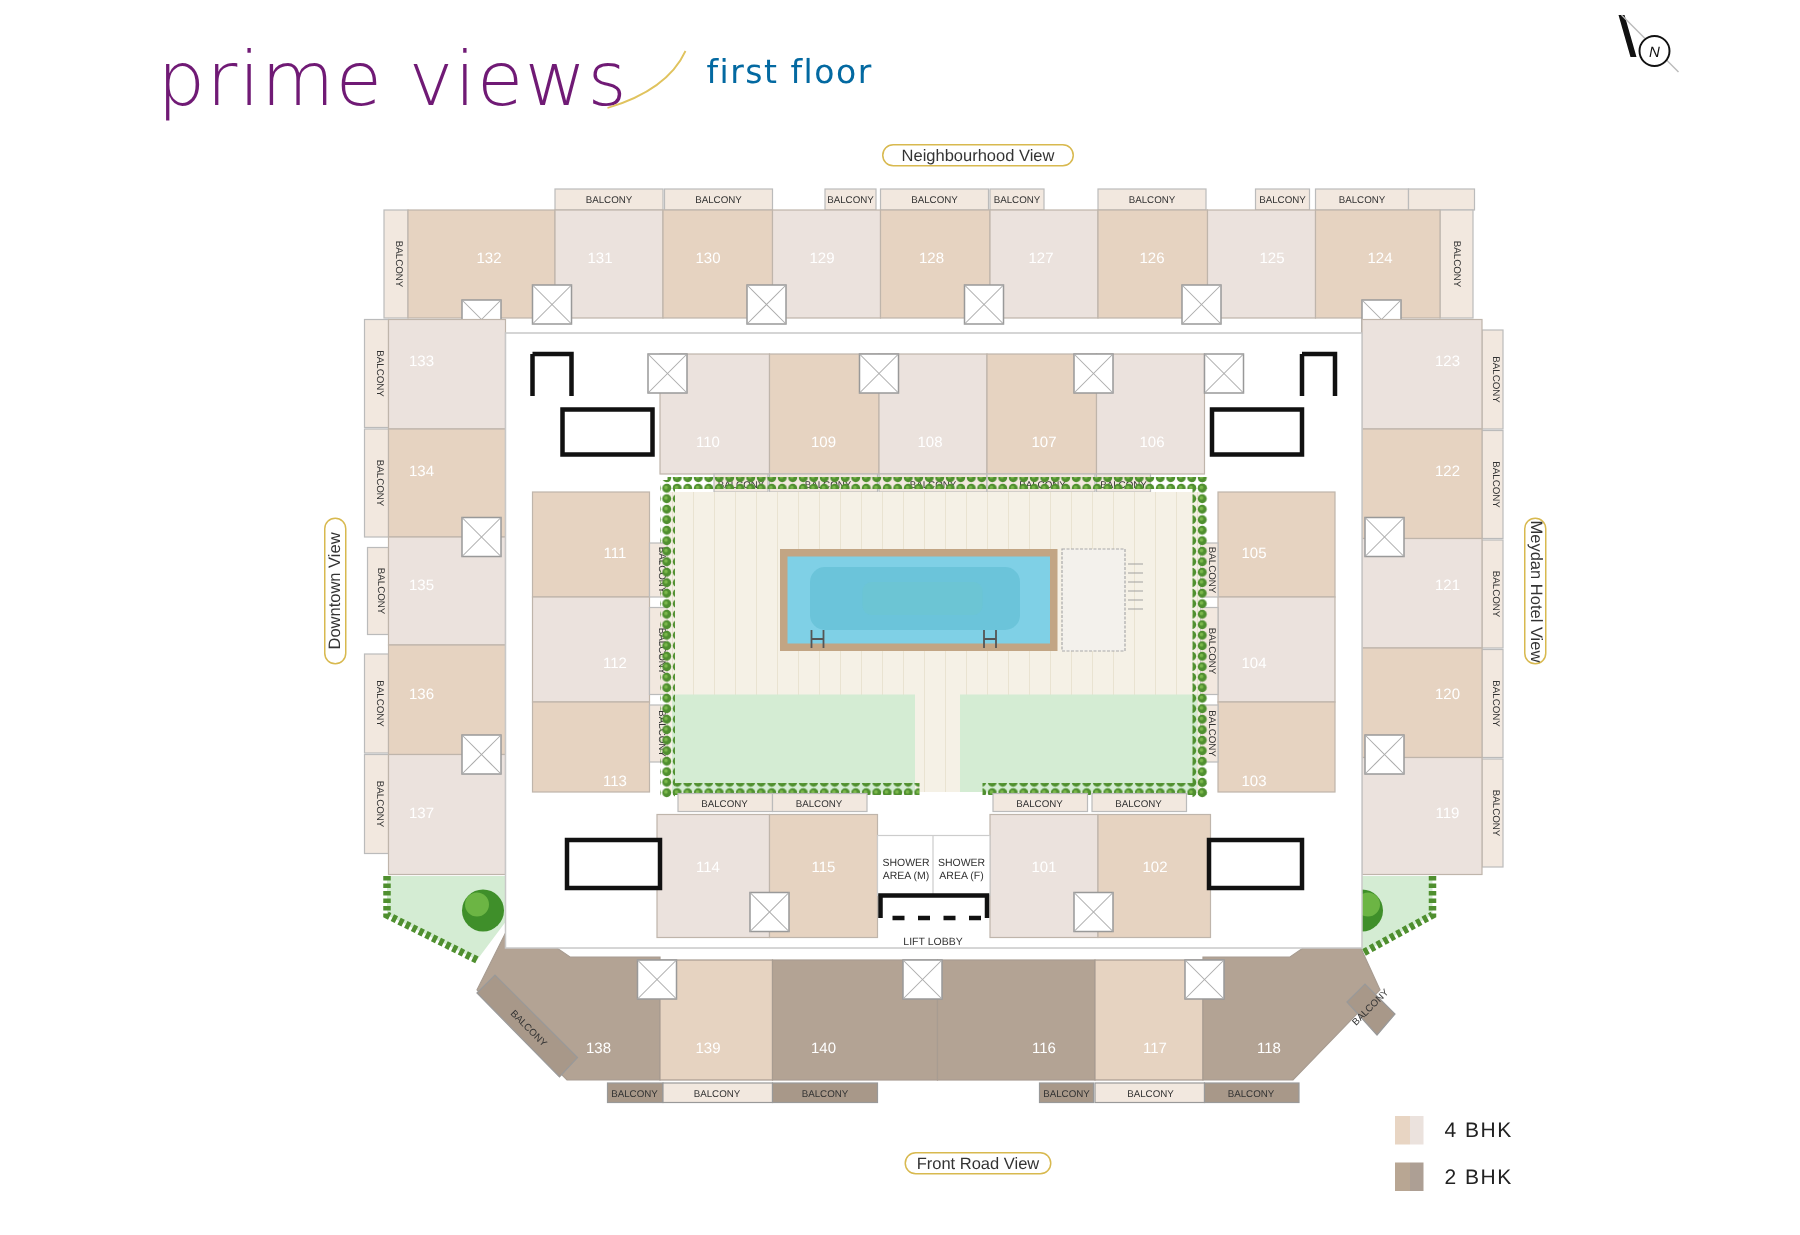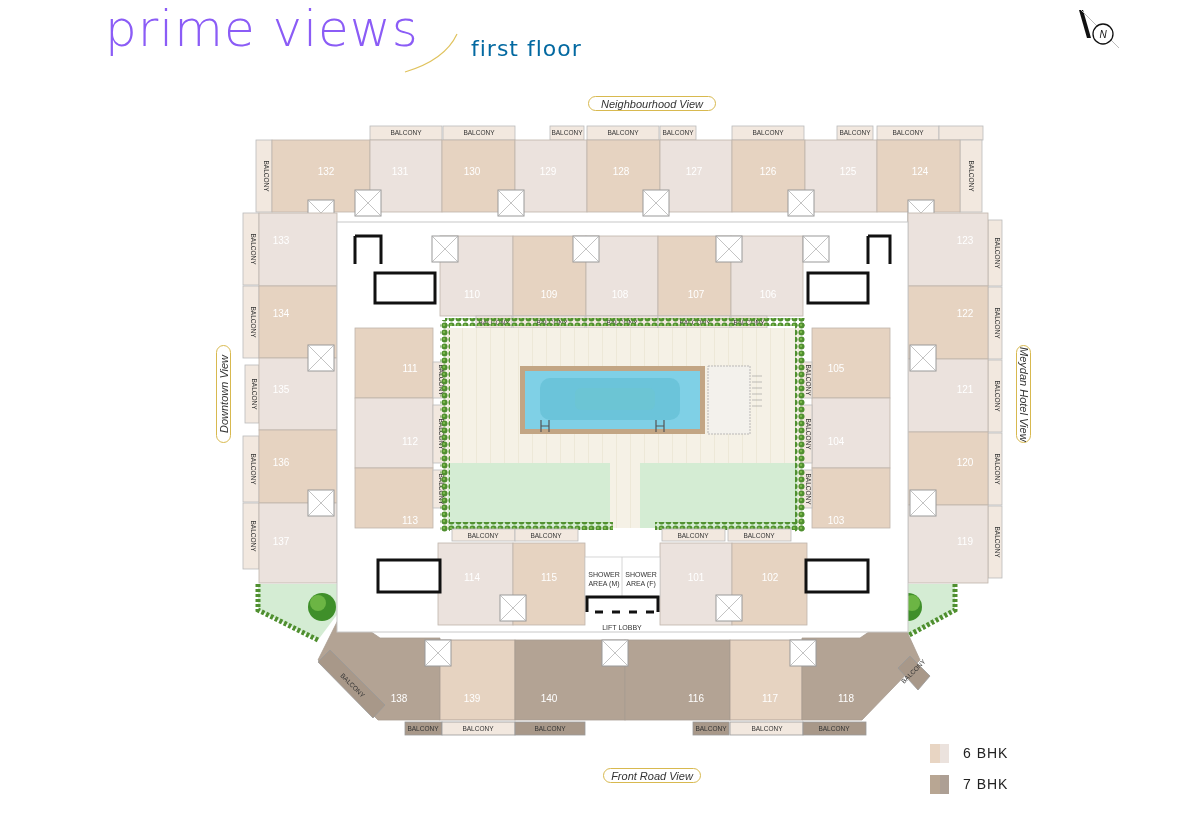--- a/index.html
+++ b/index.html
@@ -1,22 +1,22 @@
 <!DOCTYPE html>
 <html><head>
 <meta charset="utf-8">
 <style>
   html,body{margin:0;padding:0;background:#ffffff;}
   body{width:1200px;height:823px;position:relative;overflow:hidden;font-family:"Liberation Sans",sans-serif;}
-  .brand{position:absolute;left:105px;top:0;font-family:"DejaVu Sans",sans-serif;font-weight:200;font-size:50px;color:#8b5cf6;letter-spacing:1px;}
+  .brand{position:absolute;left:105px;top:24px;font-family:"DejaVu Sans",sans-serif;font-weight:200;font-size:50px;color:#701a75;letter-spacing:1px;}
   .swoosh{position:absolute;left:395px;top:30px;}
   .floor{position:absolute;left:471px;top:36px;font-family:"DejaVu Sans",sans-serif;font-size:22px;color:#0369a1;letter-spacing:1px;}
   .compass{position:absolute;left:1075px;top:8px;}
   .plan{position:absolute;left:0;top:0;}
-  .view-pill{position:absolute;border:1.5px solid #d8b94f;border-radius:9px;background:#fff;font-size:11px;color:#333;display:flex;align-items:center;justify-content:center;white-space:nowrap;font-style:italic;}
+  .view-pill{position:absolute;border:1.5px solid #d8b94f;border-radius:9px;background:#fff;font-size:11px;color:#333;display:flex;align-items:center;justify-content:center;white-space:nowrap;}
   .view-pill.v{writing-mode:vertical-rl;}
   .view-pill.v.left{transform:rotate(180deg);}
   .legend{position:absolute;left:930px;top:742px;}
   .legend-row{display:flex;align-items:center;height:22px;margin-bottom:9px;}
   .sw{width:19px;height:19px;display:flex;margin-right:14px;}
   .sw span{flex:1;}
   .legend-label{font-size:14px;color:#222;letter-spacing:1px;}
   .unit-num{font-size:10px;fill:#ffffff;font-family:"Liberation Sans",sans-serif;}
   .bal-txt{font-size:6.5px;fill:#333;font-family:"Liberation Sans",sans-serif;}
   .lbl-txt{font-size:7px;fill:#333;font-family:"Liberation Sans",sans-serif;}
@@ -399,22 +399,22 @@
 <div class="view-pill" style="left:603px;top:768px;width:96px;height:13px;">Front Road View</div>
 <div class="view-pill v left" style="left:216px;top:345px;width:13px;height:96px;">Downtown View</div>
 <div class="view-pill v" style="left:1016px;top:345px;width:13px;height:96px;">Meydan Hotel View</div>
 
 <div class="legend">
   <div class="legend-row">
     <div class="sw">
       <span style="background:#e8d5c3"></span>
         <span style="background:#ebe2dd"></span>
     </div>
-    <span class="legend-label">6 BHK</span>
+    <span class="legend-label">4 BHK</span>
   </div>
   <div class="legend-row">
     <div class="sw">
       <span style="background:#b8a693"></span>
         <span style="background:#ad9f94"></span>
     </div>
-    <span class="legend-label">7 BHK</span>
+    <span class="legend-label">2 BHK</span>
   </div>
 </div>
 
 </body></html>

